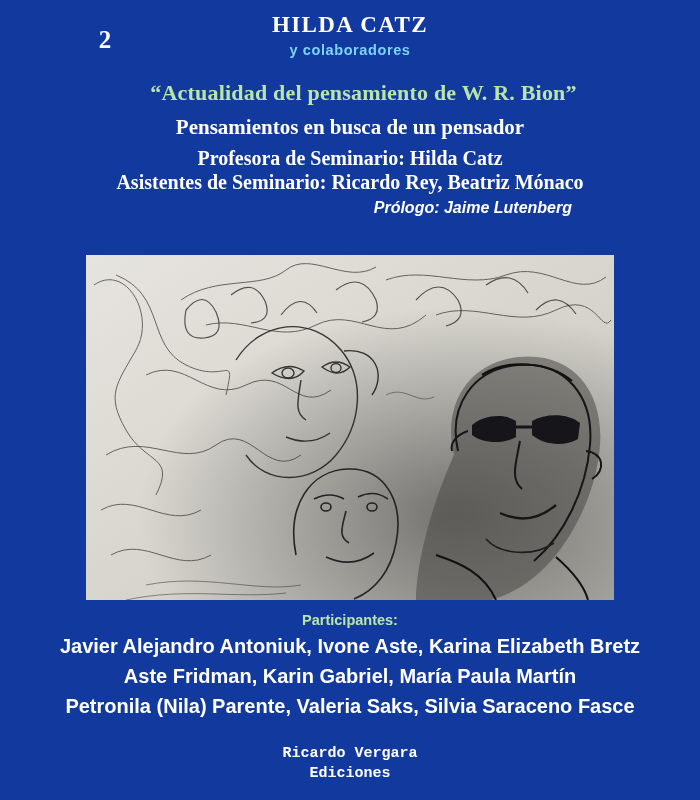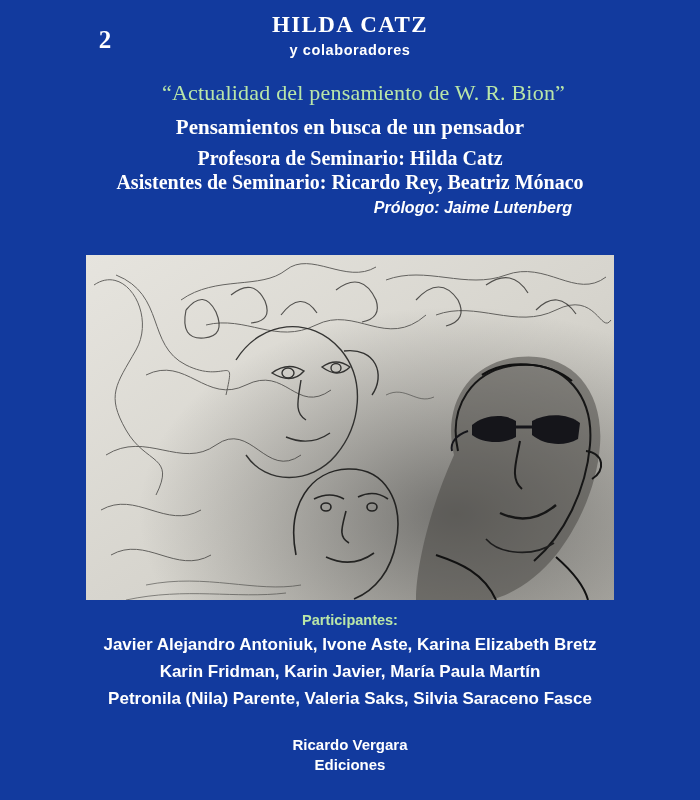--- a/index.html
+++ b/index.html
@@ -52,27 +52,27 @@
     font-weight: bold;
     letter-spacing: 1.4px;
     color: #ffffff;
   }
   .author-sub {
     margin: 4px 0 0 0;
     font-family: "Liberation Sans", sans-serif;
     font-size: 14.5px;
     font-weight: bold;
     letter-spacing: 0.6px;
-    color: #ffffff;
+    color: #7dd3fc;
   }
   .title-main {
     margin: 22px 0 0 0;
     font-family: "Liberation Serif", serif;
     font-size: 22px;
-    font-weight: normal;
+    font-weight: bold;
     color: #b9e6a8;
     letter-spacing: 0.2px;
     padding-left: 27px;
   }
   .title-sub {
     margin: 9px 0 0 0;
     font-family: "Liberation Serif", serif;
     font-size: 21px;
     font-weight: bold;
     color: #ffffff;
@@ -138,27 +138,27 @@
     margin: 0;
     padding-top: 12px;
     font-family: "Liberation Sans", sans-serif;
     font-size: 14.5px;
     font-weight: bold;
     color: #b9e6a8;
   }
   .participants-line {
     margin: 7px 0 0 0;
     font-family: "Liberation Sans", sans-serif;
-    font-size: 17px;
+    font-size: 20px;
     font-weight: bold;
     color: #ffffff;
   }
   .publisher {
     margin: 26px 0 0 0;
-    font-family: Liberation Sans, sans-serif;
+    font-family: Liberation Mono, monospace;
     font-size: 15px;
     font-weight: bold;
     color: #ffffff;
     line-height: 1.35;
   }
   .publisher span { display: block; }
 </style>
 </head>
 <body>
 
@@ -258,21 +258,21 @@
           <path d="M40 345 C 100 332, 150 344, 200 338"></path>
           <path d="M300 140 C 320 130, 330 150, 348 142"></path>
         </g>
       </svg>
     </div>
   </div>
 
   <div class="participants">
     <p class="participants-label">Participantes:</p>
     <p class="participants-line">Javier Alejandro Antoniuk, Ivone Aste, Karina Elizabeth Bretz</p>
-    <p class="participants-line">Karin Fridman, Karin Javier, María Paula Martín</p>
+    <p class="participants-line">Aste Fridman, Karin Gabriel, María Paula Martín</p>
     <p class="participants-line">Petronila (Nila) Parente, Valeria Saks, Silvia Saraceno Fasce</p>
     <p class="publisher">
       <span>Ricardo Vergara</span>
       <span>Ediciones</span>
     </p>
   </div>
 
 </div>
 
 </body></html>

